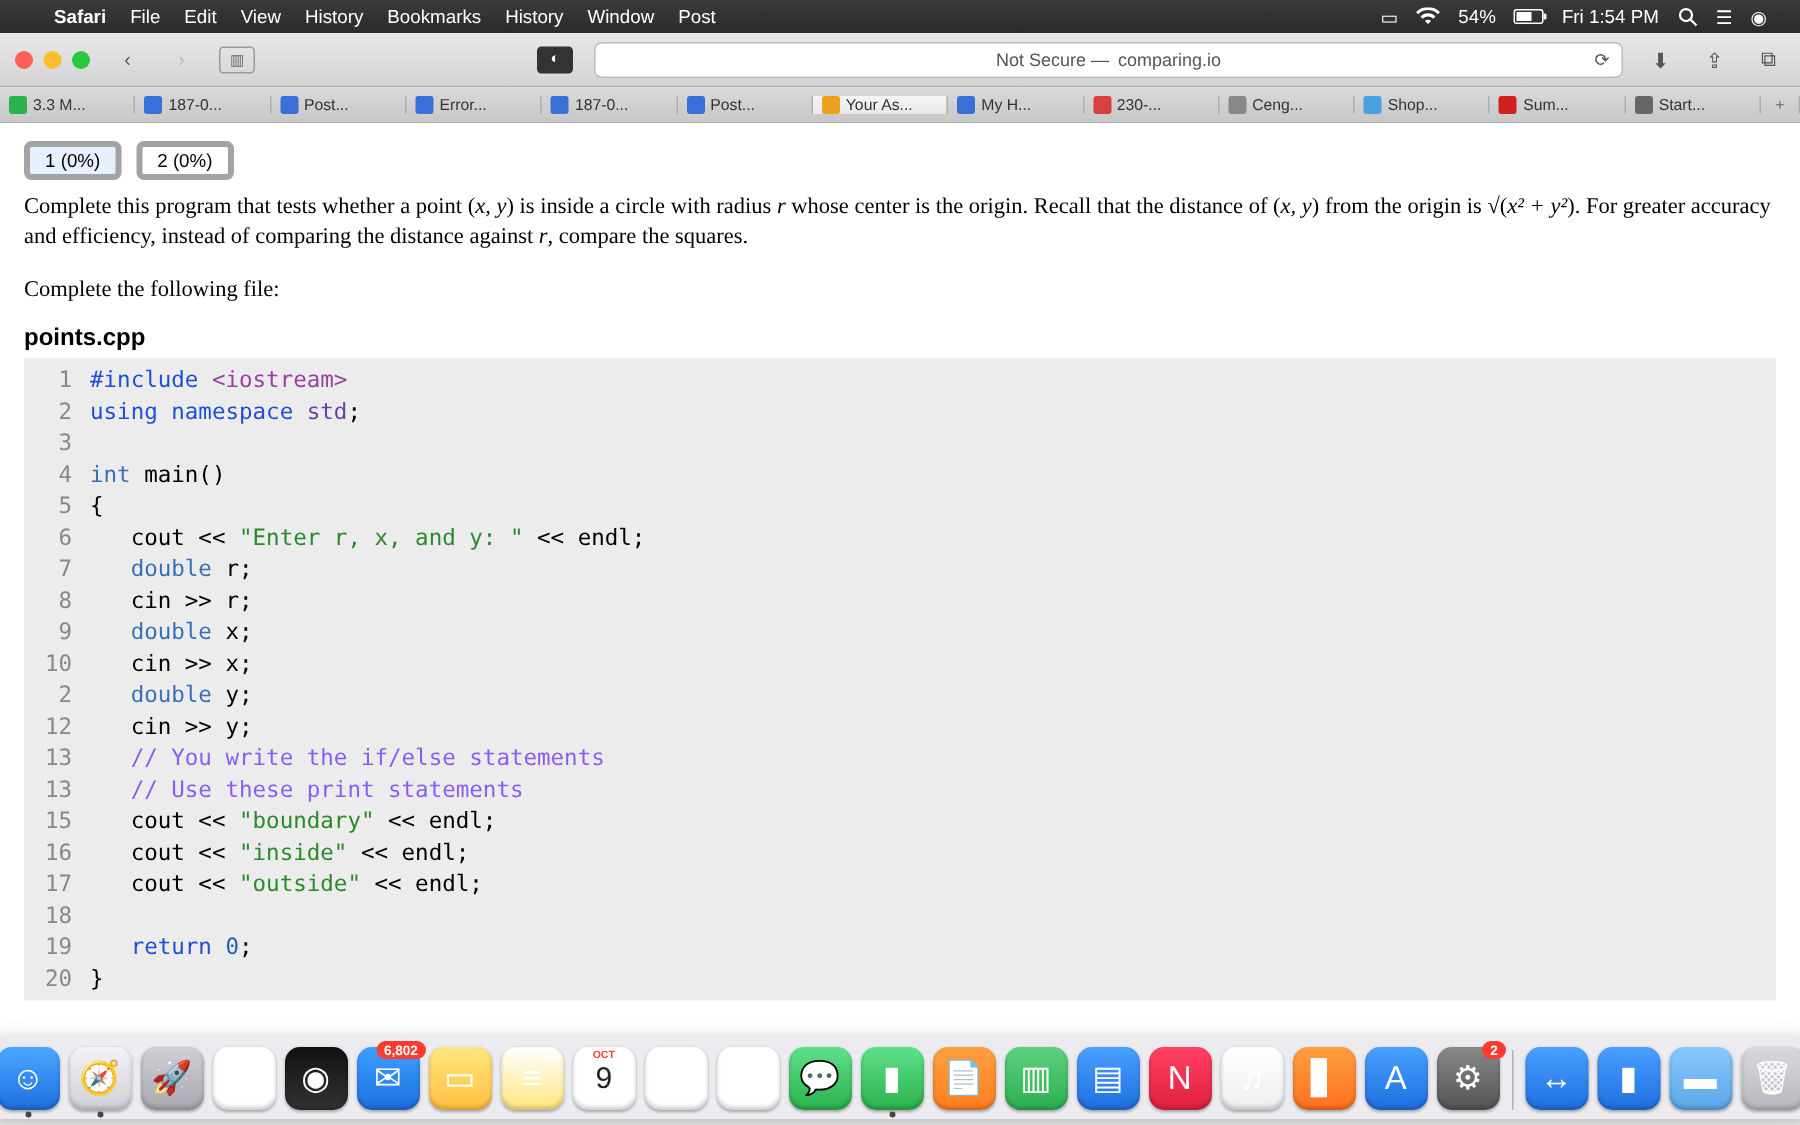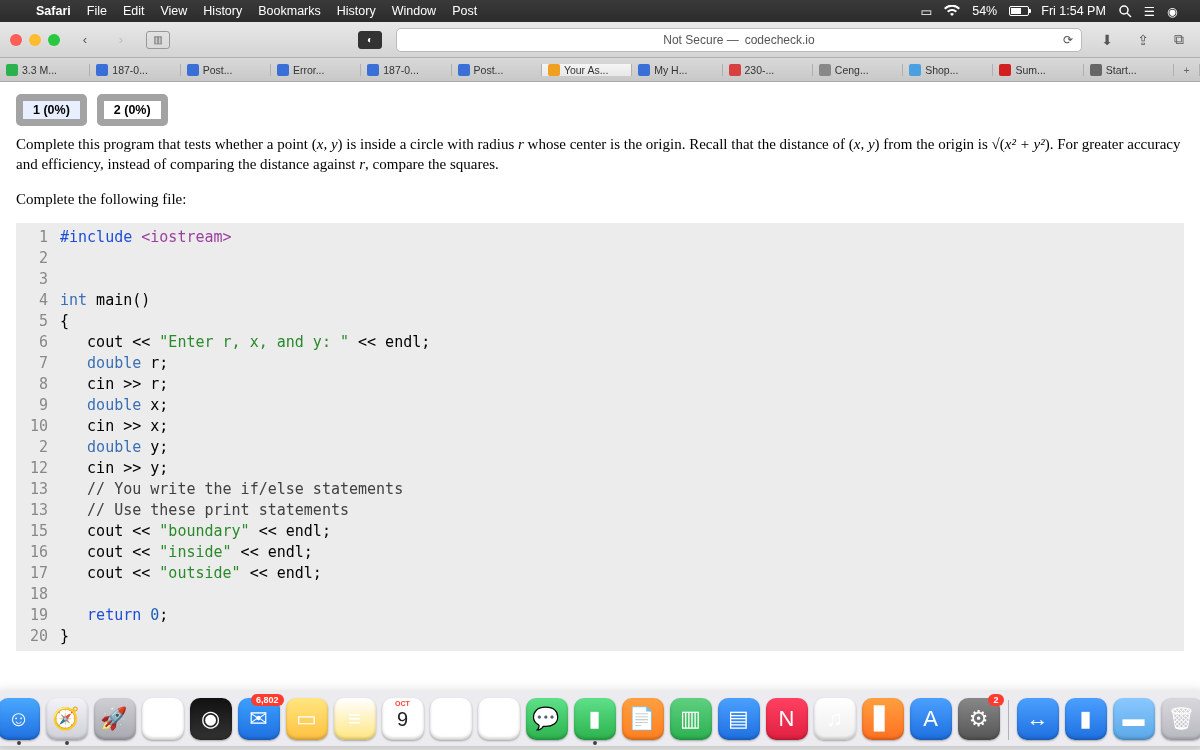--- a/index.html
+++ b/index.html
@@ -72,43 +72,43 @@
 
 
 .page {
   padding: 12px 16px 0 16px;
   font-family: Georgia, "Times New Roman", serif;
   font-size: 15px;
   color: #000;
 }
 .test-tabs { display:flex; gap:10px; margin-bottom:8px; font-family:-apple-system,sans-serif;}
 .test-tab {
-  border:7px solid #a3a3a3; border-radius:5px; padding:2px 10px; font-size:12.5px;
-  background:#fff; color:#000;font-weight:bold;
+  border:4px solid #a3a3a3; border-radius:5px; padding:2px 10px; font-size:12.5px;
+  background:#fff; color:#000;
 }
 .test-tab.sel { background:#e8f0ff; }
 .problem { margin-bottom:14px; line-height:1.35; }
 .problem .var { font-style:italic; }
 .filename { font-family:-apple-system,sans-serif; font-weight:700; margin:8px 0 4px 0; font-size:16px;}
 .code-editor {
   background:#ececec;
   font-family: Menlo, Consolas, monospace;
   font-size:15px; line-height:21px;
   padding: 4px 0 4px 0;
   color:#000;
 }
 .code-line { display:flex; }
 .gutter { width:44px; text-align:right; padding-right:12px; color:#888; user-select:none;}
 .code { white-space:pre; }
 .tok-kw { color:#1d4ed8; }
 .tok-ns { color:#6a3fa0; }
 .tok-inc { color:#9a3fa0; }
 .tok-type { color:#3a6fb5; }
 .tok-str { color:#2a8a2a; }
-.tok-cmt { color:#404040; }
+.tok-cmt { color:#8b5cf6; }
 .tok-num { color:#1a5fb4; }
 
 
 .dock-wrap {
   position:absolute; bottom:4px; left:0; right:0; display:flex; justify-content:center;
 }
 .dock {
   display:flex; align-items:flex-end; gap:6px;
   background: rgba(230,230,235,0.75);
   border-radius:14px; padding:6px 10px;
@@ -172,21 +172,21 @@
     <span class="yellow"></span>
     <span class="green"></span>
   </div>
   <div class="nav-btn">‹</div>
   <div class="nav-btn" style="color:#bbb">›</div>
   <div class="sidebar-btn">▥</div>
   <div style="flex:0 0 160px"></div>
   <div class="reader-btn" style="background:#333;color:#fff;border-color:#333">◐</div>
   <div class="addr-bar">
     <span>Not Secure —</span>
-    <span>codecheck.io</span>
+    <span>comparing.io</span>
     <span style="position:absolute;right:8px">⟳</span>
   </div>
   <div class="tool-icon">⬇</div>
   <div class="tool-icon">⇪</div>
   <div class="tool-icon">⧉</div>
 </div>
 
 <div class="tabstrip" id="tabstrip">
     <div class="tab">
       <span class="favicon" style="background: rgb(43, 178, 76);"></span>
@@ -245,27 +245,29 @@
 
 <div class="page">
   <div class="test-tabs" id="test-tabs">
       <div class="test-tab sel">1 (0%)</div>
       <div class="test-tab">2 (0%)</div>
     </div>
   <p class="problem">
     <span>Complete this program that tests whether a point (</span><span class="var">x, y</span><span>) is inside a circle with radius </span><span class="var">r</span><span> whose center is the origin. Recall that the distance of (</span><span class="var">x, y</span><span>) from the origin is √(</span><span class="var">x² + y²</span><span>). For greater accuracy and efficiency, instead of comparing the distance against </span><span class="var">r</span><span>, compare the squares.</span>
   </p>
   <p class="problem">Complete the following file:</p>
+  <div class="filename">points.cpp</div>
   <div class="code-editor" id="code-editor">
       <div class="code-line">
         <div class="gutter">1</div>
         <div class="code"><span class="tok-kw">#include</span> <span class="tok-inc">&lt;iostream&gt;</span></div>
       </div>
       <div class="code-line">
         <div class="gutter">2</div>
+        <div class="code"><span class="tok-kw">using</span> <span class="tok-kw">namespace</span> <span class="tok-ns">std</span>;</div>
       </div>
       <div class="code-line">
         <div class="gutter">3</div>
         <div class="code"></div>
       </div>
       <div class="code-line">
         <div class="gutter">4</div>
         <div class="code"><span class="tok-type">int</span> main()</div>
       </div>
       <div class="code-line">

